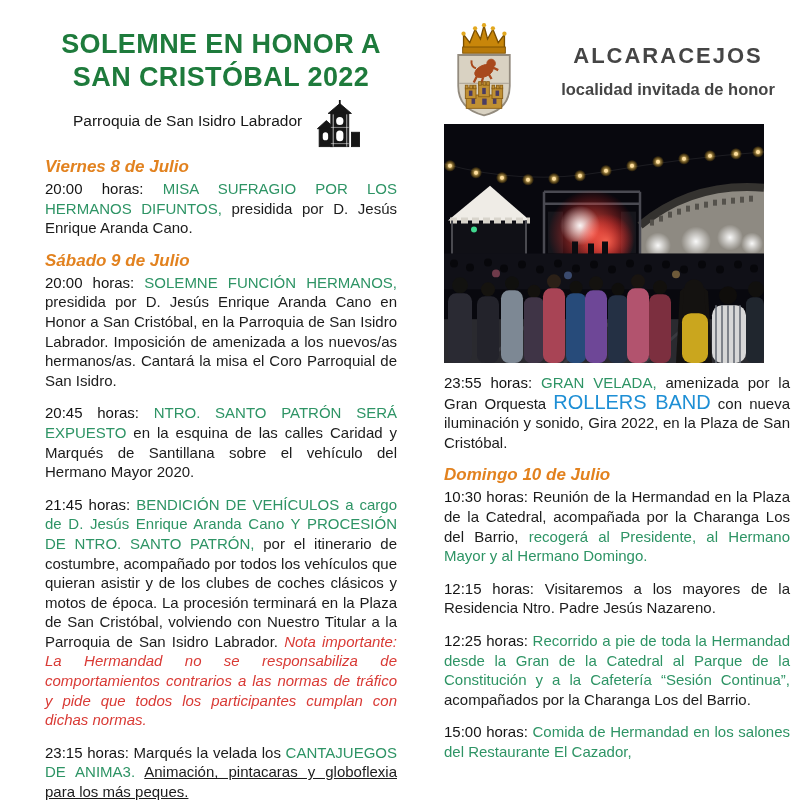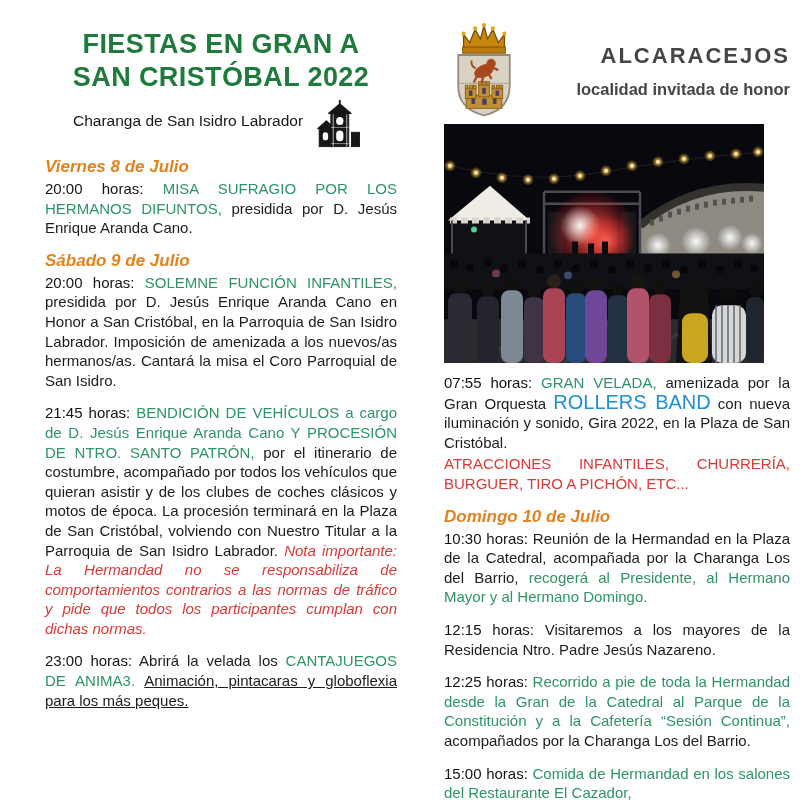--- a/index.html
+++ b/index.html
@@ -33,34 +33,34 @@
   .seg.red{color:var(--red)}
   .seg.redItalic{color:var(--red);font-style:italic}
   .seg.underline{text-decoration:underline}
   .seg.blueBand{color:var(--blue);font-weight:400;font-size:20px}
 
   .photo{overflow:hidden}
   .photo.concert{width:320px;height:239px;margin:4px 0 10px 0}
   svg{display:block}
 
   .header-row{display:flex;align-items:center;gap:22px;margin-bottom:2px}
-  .town{flex:1;text-align:right}
+  .town{flex:1;text-align:center}
   .town-name{font-size:22px;letter-spacing:2px;color:var(--header_gray);font-weight:700}
   .town-tag{font-size:16.5px;color:var(--header_gray);font-weight:700;margin-top:11px}
 </style>
 </head>
 <body>
 
 <div class="page">
 
   <div class="col left">
-    <h1 class="title"><span>FIESTAS EN GRAN A</span><br><span>SAN CRISTÓBAL 2022</span></h1>
+    <h1 class="title"><span>SOLEMNE EN HONOR A</span><br><span>SAN CRISTÓBAL 2022</span></h1>
 
     <div class="subtitle-row">
-      <div class="subtitle">Charanga de San Isidro Labrador</div>
+      <div class="subtitle">Parroquia de San Isidro Labrador</div>
       <svg class="church" viewBox="0 0 64 58" width="58" height="52">
         <g fill="#161616" stroke="#161616">
           <line x1="34" y1="0" x2="34" y2="6" stroke-width="2"></line>
           <polygon points="21,15 34,4 47,15"></polygon>
           <rect x="24" y="14" width="20" height="38"></rect>
           <polygon points="9,32 19,23 29,32"></polygon>
           <rect x="11" y="31" width="15" height="21"></rect>
           <rect x="47" y="36" width="9" height="16"></rect>
         </g>
         <g fill="#ffffff">
@@ -72,23 +72,24 @@
           <rect x="24" y="30" width="20" height="1.2" opacity=".45"></rect>
           <rect x="24" y="48" width="20" height="1.2" opacity=".45"></rect>
         </g>
       </svg>
     </div>
 
     <div class="flow">
         <div class="day-heading">Viernes 8 de Julio</div>
         <p class="event"><span class="seg time">20:00 horas: </span><span class="seg green">MISA SUFRAGIO POR LOS HERMANOS DIFUNTOS,</span><span class="seg plain"> presidida por D. Jesús Enrique Aranda Cano.</span></p>
         <div class="day-heading">Sábado 9 de Julio</div>
-        <p class="event"><span class="seg time">20:00 horas: </span><span class="seg green">SOLEMNE FUNCIÓN INFANTILES,</span><span class="seg plain"> presidida por D. Jesús Enrique Aranda Cano en Honor a San Cristóbal, en la Parroquia de San Isidro Labrador. Imposición de amenizada a los nuevos/as hermanos/as. Cantará la misa el Coro Parroquial de San Isidro.</span></p>
+        <p class="event"><span class="seg time">20:00 horas: </span><span class="seg green">SOLEMNE FUNCIÓN HERMANOS,</span><span class="seg plain"> presidida por D. Jesús Enrique Aranda Cano en Honor a San Cristóbal, en la Parroquia de San Isidro Labrador. Imposición de amenizada a los nuevos/as hermanos/as. Cantará la misa el Coro Parroquial de San Isidro.</span></p>
+        <p class="event"><span class="seg time">20:45 horas: </span><span class="seg green">NTRO. SANTO PATRÓN SERÁ EXPUESTO</span><span class="seg plain"> en la esquina de las calles Caridad y Marqués de Santillana sobre el vehículo del Hermano Mayor 2020.</span></p>
         <p class="event"><span class="seg time">21:45 horas: </span><span class="seg green">BENDICIÓN DE VEHÍCULOS a cargo de D. Jesús Enrique Aranda Cano Y PROCESIÓN DE NTRO. SANTO PATRÓN,</span><span class="seg plain"> por el itinerario de costumbre, acompañado por todos los vehículos que quieran asistir y de los clubes de coches clásicos y motos de época. La procesión terminará en la Plaza de San Cristóbal, volviendo con Nuestro Titular a la Parroquia de San Isidro Labrador. </span><span class="seg redItalic">Nota importante: La Hermandad no se responsabiliza de comportamientos contrarios a las normas de tráfico y pide que todos los participantes cumplan con dichas normas.</span></p>
-        <p class="event"><span class="seg time">23:00 horas: </span><span class="seg plain">Abrirá la velada los </span><span class="seg green">CANTAJUEGOS DE ANIMA3.</span><span class="seg plain"> </span><span class="seg underline">Animación, pintacaras y globoflexia para los más peques.</span></p>
+        <p class="event"><span class="seg time">23:15 horas: </span><span class="seg plain">Marqués la velada los </span><span class="seg green">CANTAJUEGOS DE ANIMA3.</span><span class="seg plain"> </span><span class="seg underline">Animación, pintacaras y globoflexia para los más peques.</span></p>
       </div>
 
   </div>
 
   <div class="col right">
     <div class="header-row">
       <svg viewBox="0 0 90 110" width="80" height="98">
         <path d="M22 30 L22 14 L29 23 L35 8 L41 19 L45 4 L49 19 L55 8 L61 23 L68 14 L68 30 Z" fill="#c8860a" stroke="#7a4e00" stroke-width="1.5"></path>
         <circle cx="22" cy="13" r="2.4" fill="#e2a81f"></circle>
           <circle cx="35" cy="7" r="2.4" fill="#e2a81f"></circle>
@@ -278,22 +279,21 @@
           <circle cx="284" cy="172" r="9" fill="#0f0d0b"></circle>
             <rect x="268" y="182" width="34" height="58" rx="10" fill="#d7d7d7"></rect>
           <path d="M272 182 v58 M278 182 v58 M284 182 v58 M290 182 v58 M296 182 v58" stroke="#6a6f78" stroke-width="1.6"></path>
           <circle cx="312" cy="166" r="8" fill="#11100e"></circle>
             <rect x="302" y="174" width="18" height="66" rx="7" fill="#20262e"></rect>
         </g>
       </svg>
     </div>
 
     <div class="flow">
-        <p class="event"><span class="seg time">07:55 horas: </span><span class="seg green">GRAN VELADA,</span><span class="seg plain"> amenizada por la Gran Orquesta </span><span class="seg blueBand">ROLLERS BAND</span><span class="seg plain"> con nueva iluminación y sonido, Gira 2022, en la Plaza de San Cristóbal.</span></p>
-        <p class="event tight"><span class="seg red">ATRACCIONES INFANTILES, CHURRERÍA, BURGUER, TIRO A PICHÓN, ETC...</span></p>
+        <p class="event"><span class="seg time">23:55 horas: </span><span class="seg green">GRAN VELADA,</span><span class="seg plain"> amenizada por la Gran Orquesta </span><span class="seg blueBand">ROLLERS BAND</span><span class="seg plain"> con nueva iluminación y sonido, Gira 2022, en la Plaza de San Cristóbal.</span></p>
         <div class="day-heading">Domingo 10 de Julio</div>
         <p class="event"><span class="seg time">10:30 horas: </span><span class="seg plain">Reunión de la Hermandad en la Plaza de la Catedral, acompañada por la Charanga Los del Barrio, </span><span class="seg green">recogerá al Presidente, al Hermano Mayor y al Hermano Domingo.</span></p>
         <p class="event"><span class="seg time">12:15 horas: </span><span class="seg plain">Visitaremos a los mayores de la Residencia Ntro. Padre Jesús Nazareno.</span></p>
         <p class="event"><span class="seg time">12:25 horas: </span><span class="seg green">Recorrido a pie de toda la Hermandad desde la Gran de la Catedral al Parque de la Constitución y a la Cafetería “Sesión Continua”,</span><span class="seg plain"> acompañados por la Charanga Los del Barrio.</span></p>
         <p class="event"><span class="seg time">15:00 horas: </span><span class="seg green">Comida de Hermandad en los salones del Restaurante El Cazador,</span></p>
       </div>
   </div>
 </div>
 
 </body></html>

